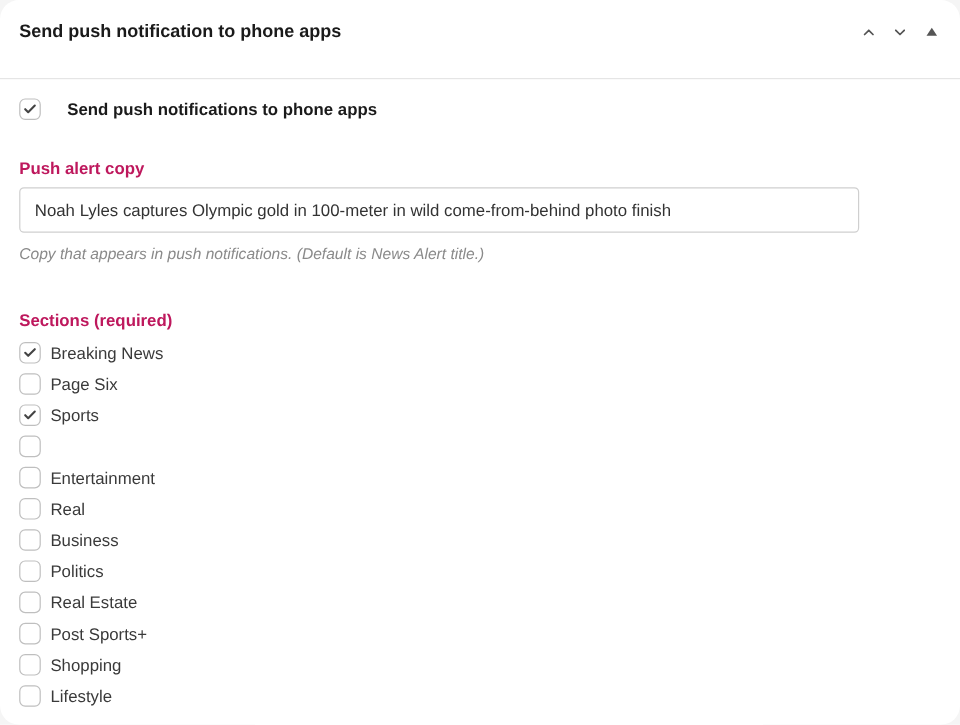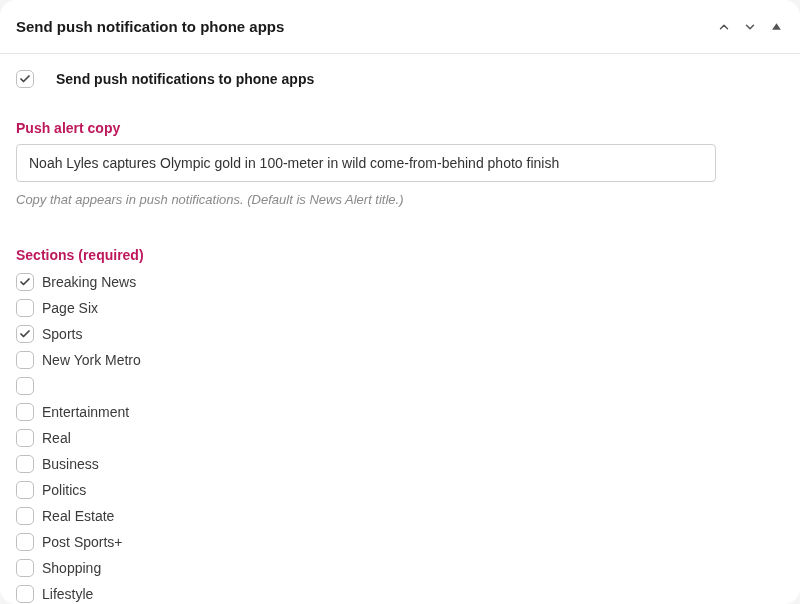--- a/index.html
+++ b/index.html
@@ -19,21 +19,21 @@
       background: #ffffff;
       border-radius: 16px;
       width: 800px;
       height: 604px;
       padding: 0;
     }
     .panel-header {
       display: flex;
       align-items: center;
       justify-content: space-between;
-      padding: 18px 16px 18px 16px;
+      padding: 18px 16px 30px 16px;
       border-bottom: 1px solid #e5e5e5;
     }
     .panel-title {
       font-size: 15px;
       font-weight: 700;
       color: #1a1a1a;
     }
     .panel-controls {
       display: flex;
       align-items: center;
@@ -185,24 +185,20 @@
         <div class="section-item">
           <span class="checkbox checked">
             <svg viewBox="0 0 24 24" fill="none" stroke="#444" stroke-width="3.5" stroke-linecap="round" stroke-linejoin="round">
               <polyline points="20 6 9 17 4 12"></polyline>
             </svg>
           </span>
           <span class="section-label">Sports</span>
         </div>
         <div class="section-item">
           <span class="checkbox"></span>
-          <span class="section-label">New York Metro</span>
-        </div>
-        <div class="section-item">
-          <span class="checkbox"></span>
         </div>
         <div class="section-item">
           <span class="checkbox"></span>
           <span class="section-label">Entertainment</span>
         </div>
         <div class="section-item">
           <span class="checkbox"></span>
           <span class="section-label">Real</span>
         </div>
         <div class="section-item">

